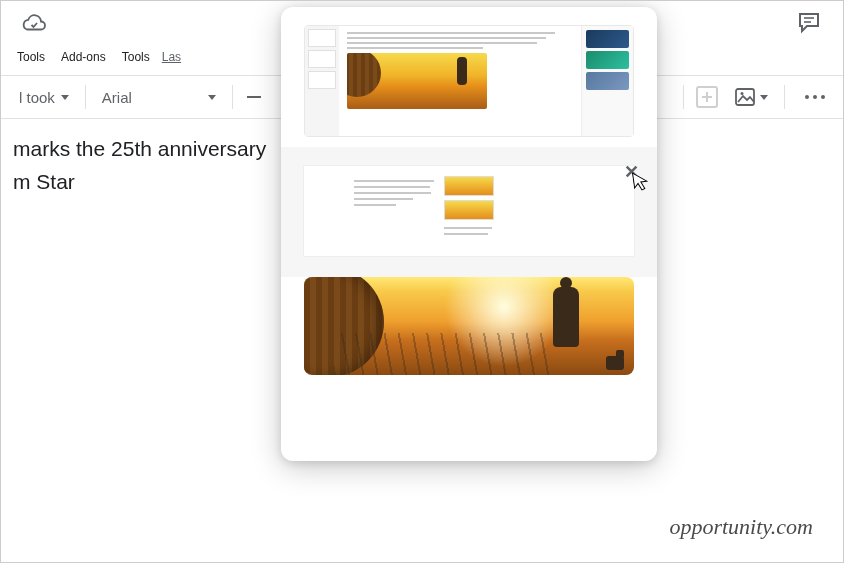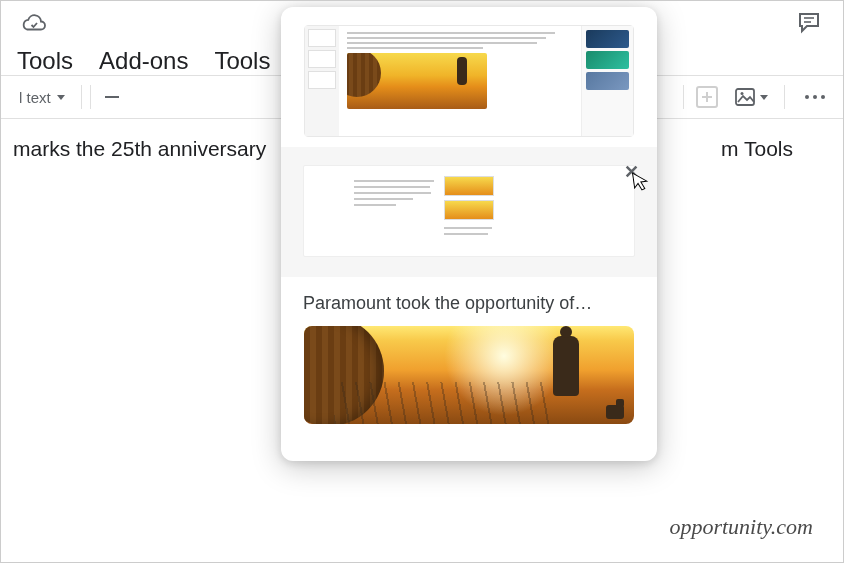--- a/index.html
+++ b/index.html
@@ -15,24 +15,24 @@
   .top-icons {
     display: flex;
     justify-content: space-between;
     align-items: center;
     padding: 8px 20px 4px 20px;
     height: 40px;
   }
   .top-icons svg { display: block; }
   .menu-bar {
     display: flex;
-    align-items: flex-start;
-    gap: 18px;
+    align-items: center;
+    gap: 8px;
     padding: 4px 10px 6px 12px;
-    font-size: 24px;
+    font-size: 12px;
     color: #202124;
     height: 34px;
   }
   .menu-item { cursor: pointer; padding: 2px 4px; }
   .menu-last {
     color: #5f6368;
     text-decoration: underline;
     cursor: pointer;
   }
   .toolbar {
@@ -252,24 +252,28 @@
 
 <div class="menu-bar">
   <span class="menu-item">Tools</span>
   <span class="menu-item">Add-ons</span>
   <span class="menu-item">Tools</span>
   <span class="menu-last">Las</span>
 </div>
 
 <div class="toolbar">
   <div class="tb-dropdown">
-    <span>l text</span>
+    <span>l took</span>
     <span class="tb-arrow"></span>
   </div>
   <div class="tb-sep"></div>
+  <div class="tb-dropdown" style="min-width:130px;">
+    <span>Arial</span>
+    <span class="tb-arrow" style="margin-left:auto;"></span>
+  </div>
   <div class="tb-sep"></div>
   <div class="tb-dropdown" style="padding:4px 6px;">
     <span class="tb-minus"></span>
   </div>
   <div class="tb-right">
     <div class="tb-sep"></div>
     <div class="tb-plusbox"></div>
     <div class="tb-image-drop">
       <svg width="22" height="22" viewBox="0 0 22 22">
         <rect x="2" y="3" width="18" height="16" rx="2" fill="none" stroke="#5f6368" stroke-width="1.8"></rect>
@@ -281,23 +285,23 @@
     <div class="tb-sep"></div>
     <div class="tb-more">
       <span></span>
         <span></span>
         <span></span>
     </div>
   </div>
 </div>
 
 <div class="doc-body">
-  <div style="display:flex; justify-content:space-between; width:820px;">
+  <div style="display:flex; justify-content:space-between; width:820px;flex-direction:column;">
     <span>marks the 25th anniversary</span>
-    <span style="padding-right:40px;">m Tools</span>
+    <span style="padding-right:40px;">m Star</span>
   </div>
 </div>
 
 <div class="preview-card">
   <div class="pv-doc-thumb">
     <div class="pv-doc-left">
       <div class="mini"></div>
         <div class="mini"></div>
         <div class="mini"></div>
     </div>
@@ -335,21 +339,20 @@
         <span style="display:block;height:2px;background:#c8c8c8;width:44px;"></span>
       </div>
     </div>
     <span class="pv-close">✕</span>
     <span class="pv-cursor">
       <svg width="16" height="20" viewBox="0 0 16 20">
         <path d="M1 1l0 15 4-4 3 7 3-1-3-7 6 0z" fill="#fff" stroke="#000" stroke-width="1"></path>
       </svg>
     </span>
   </div>
-  <div class="pv-title">Paramount took the opportunity of…</div>
   <div class="pv-hero">
     <div class="barrel-l"></div>
     <div class="vines"></div>
     <div class="silhouette"></div>
     <div class="dog"></div>
   </div>
 </div>
 
 <div class="watermark">opportunity.com</div>
 

